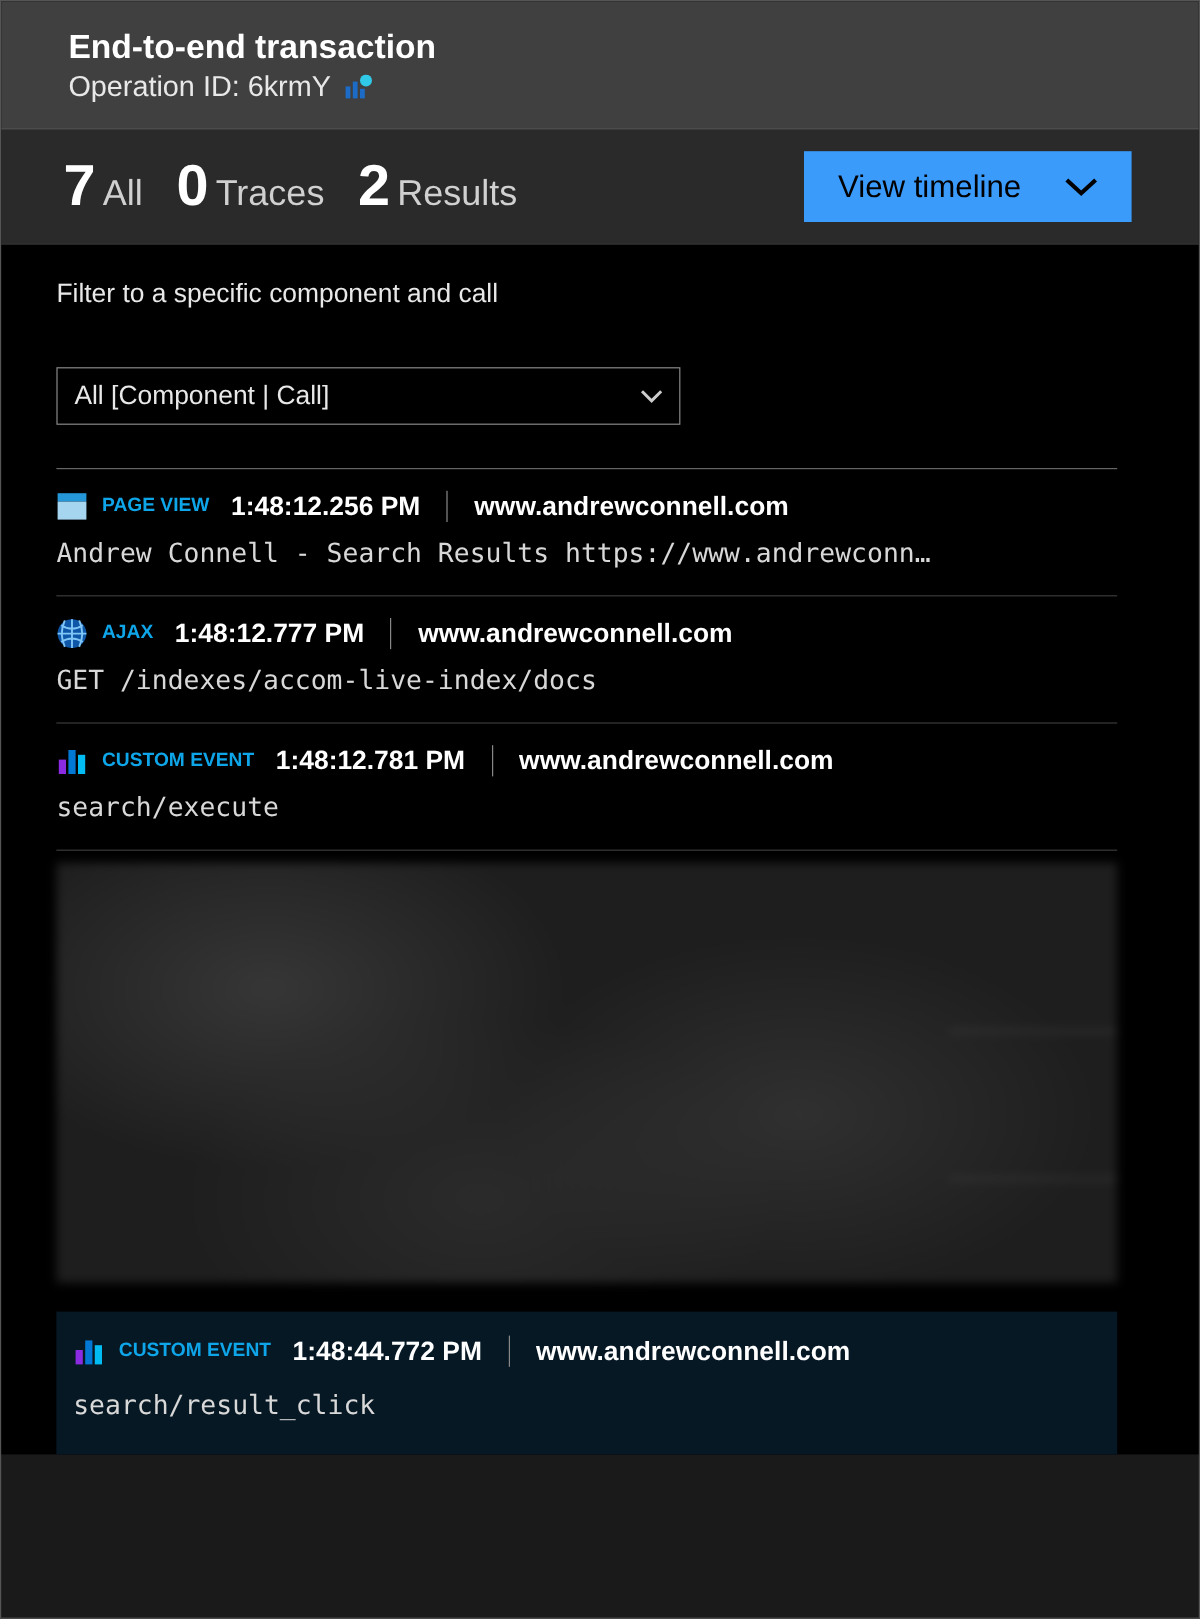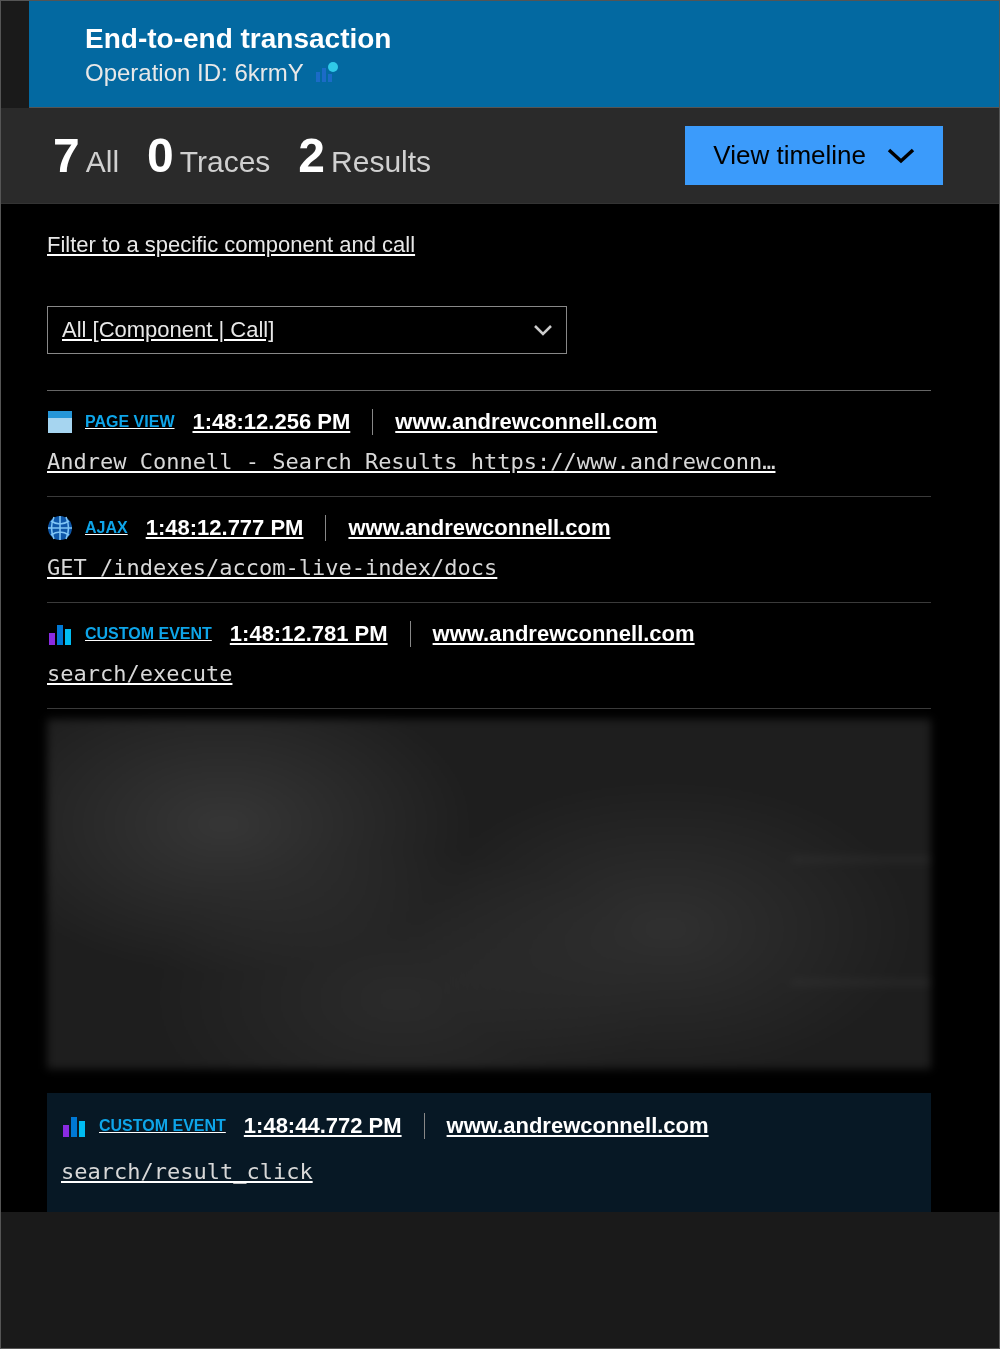--- a/index.html
+++ b/index.html
@@ -6,24 +6,23 @@
   body {
     width: 1000px;
     height: 1349px;
     background: #1a1a1a;
     font-family: "Segoe UI", Arial, sans-serif;
     color: #ffffff;
     overflow: hidden;
     border: 1px solid #555;
   }
   .header {
-    background: #0369a1;
+    background: #404040;
     padding: 22px 56px 20px 56px;
     border-bottom: 1px solid #555;
-    margin-left: 28px;
   }
   .header-title {
     font-size: 28px;
     font-weight: 600;
     margin-bottom: 4px;
   }
   .operation-row {
     display: flex;
     align-items: center;
     gap: 10px;
@@ -70,33 +69,32 @@
   }
   .view-timeline-btn {
     background: #3b9bfb;
     color: #000;
     border: none;
     padding: 14px 28px;
     font-size: 26px;
     font-weight: 400;
     display: flex;
     align-items: center;
-    gap: 21px;
+    gap: 36px;
     cursor: pointer;
   }
   .chevron-down {
     width: 28px;
     height: 16px;
   }
   .chevron-down path { stroke:#000; stroke-width:3.5; fill:none; }
 
   .content {
     background: #000;
     padding: 28px 68px 0 46px;
-    text-decoration: underline;
   }
   .filter-label {
     font-size: 22px;
     color: #e8e8e8;
     margin-bottom: 8px;
   }
   .filter-select {
     width: 520px;
     background: #000;
     border: 1px solid #888;

